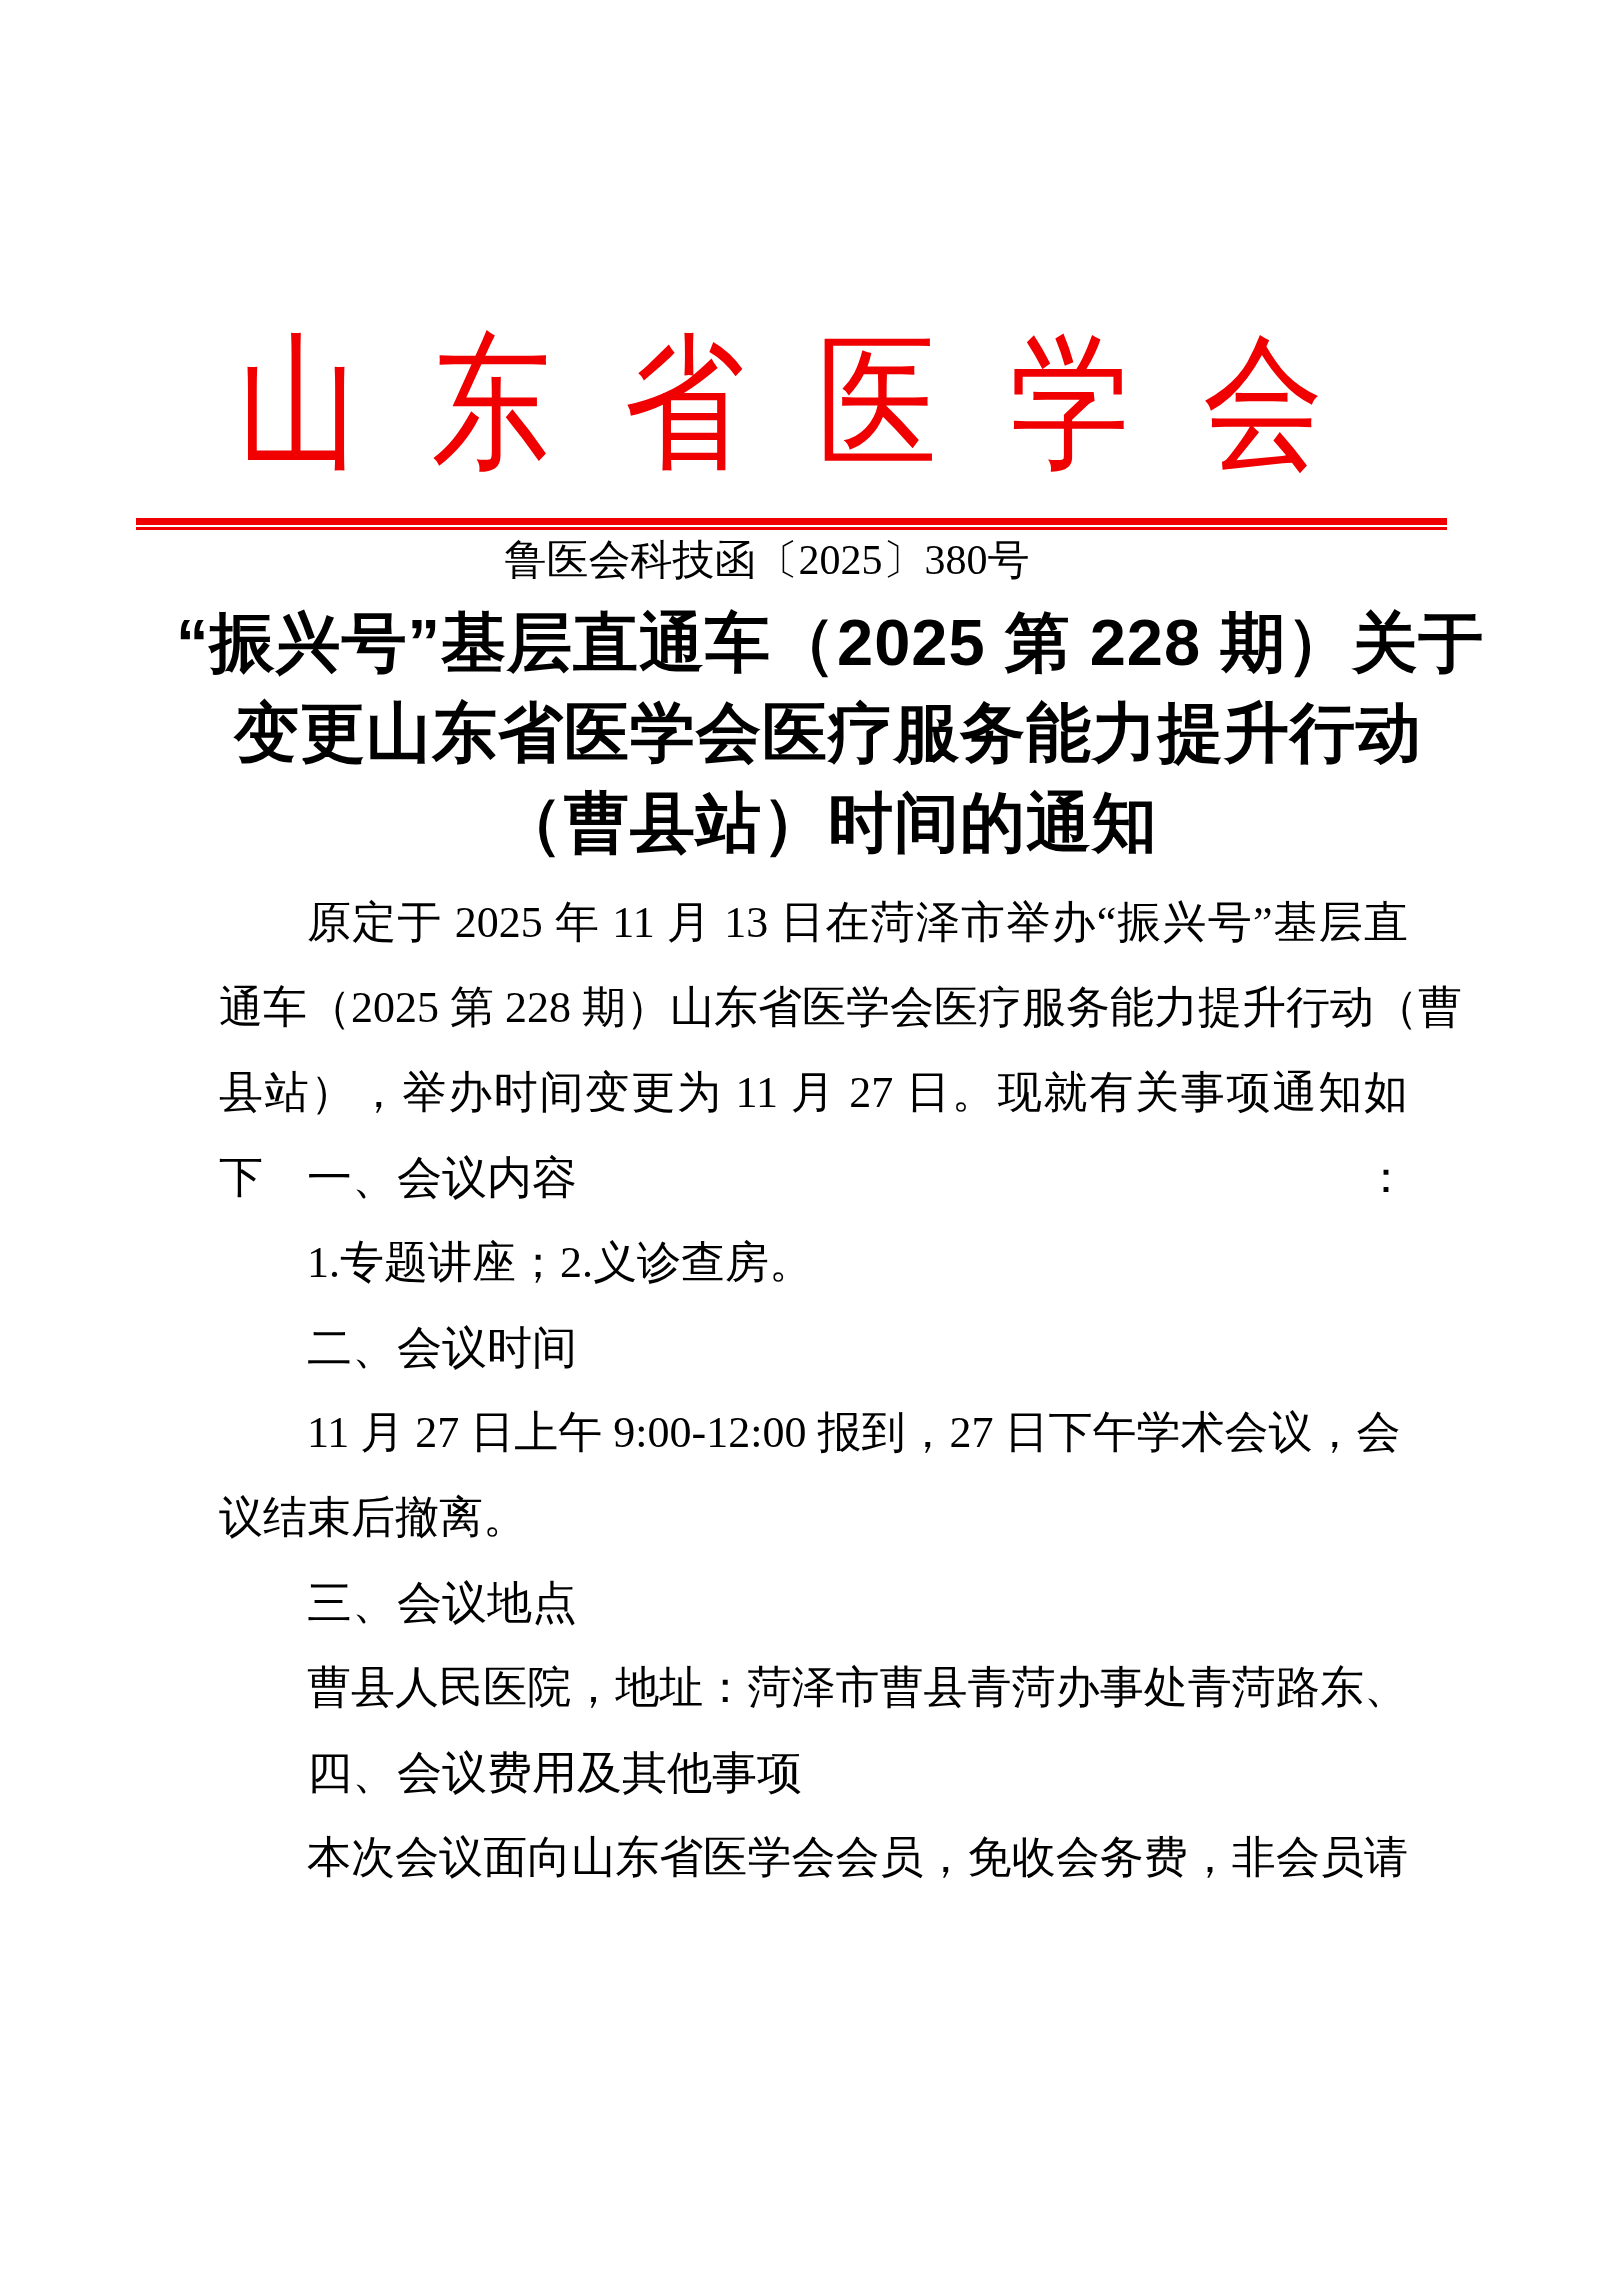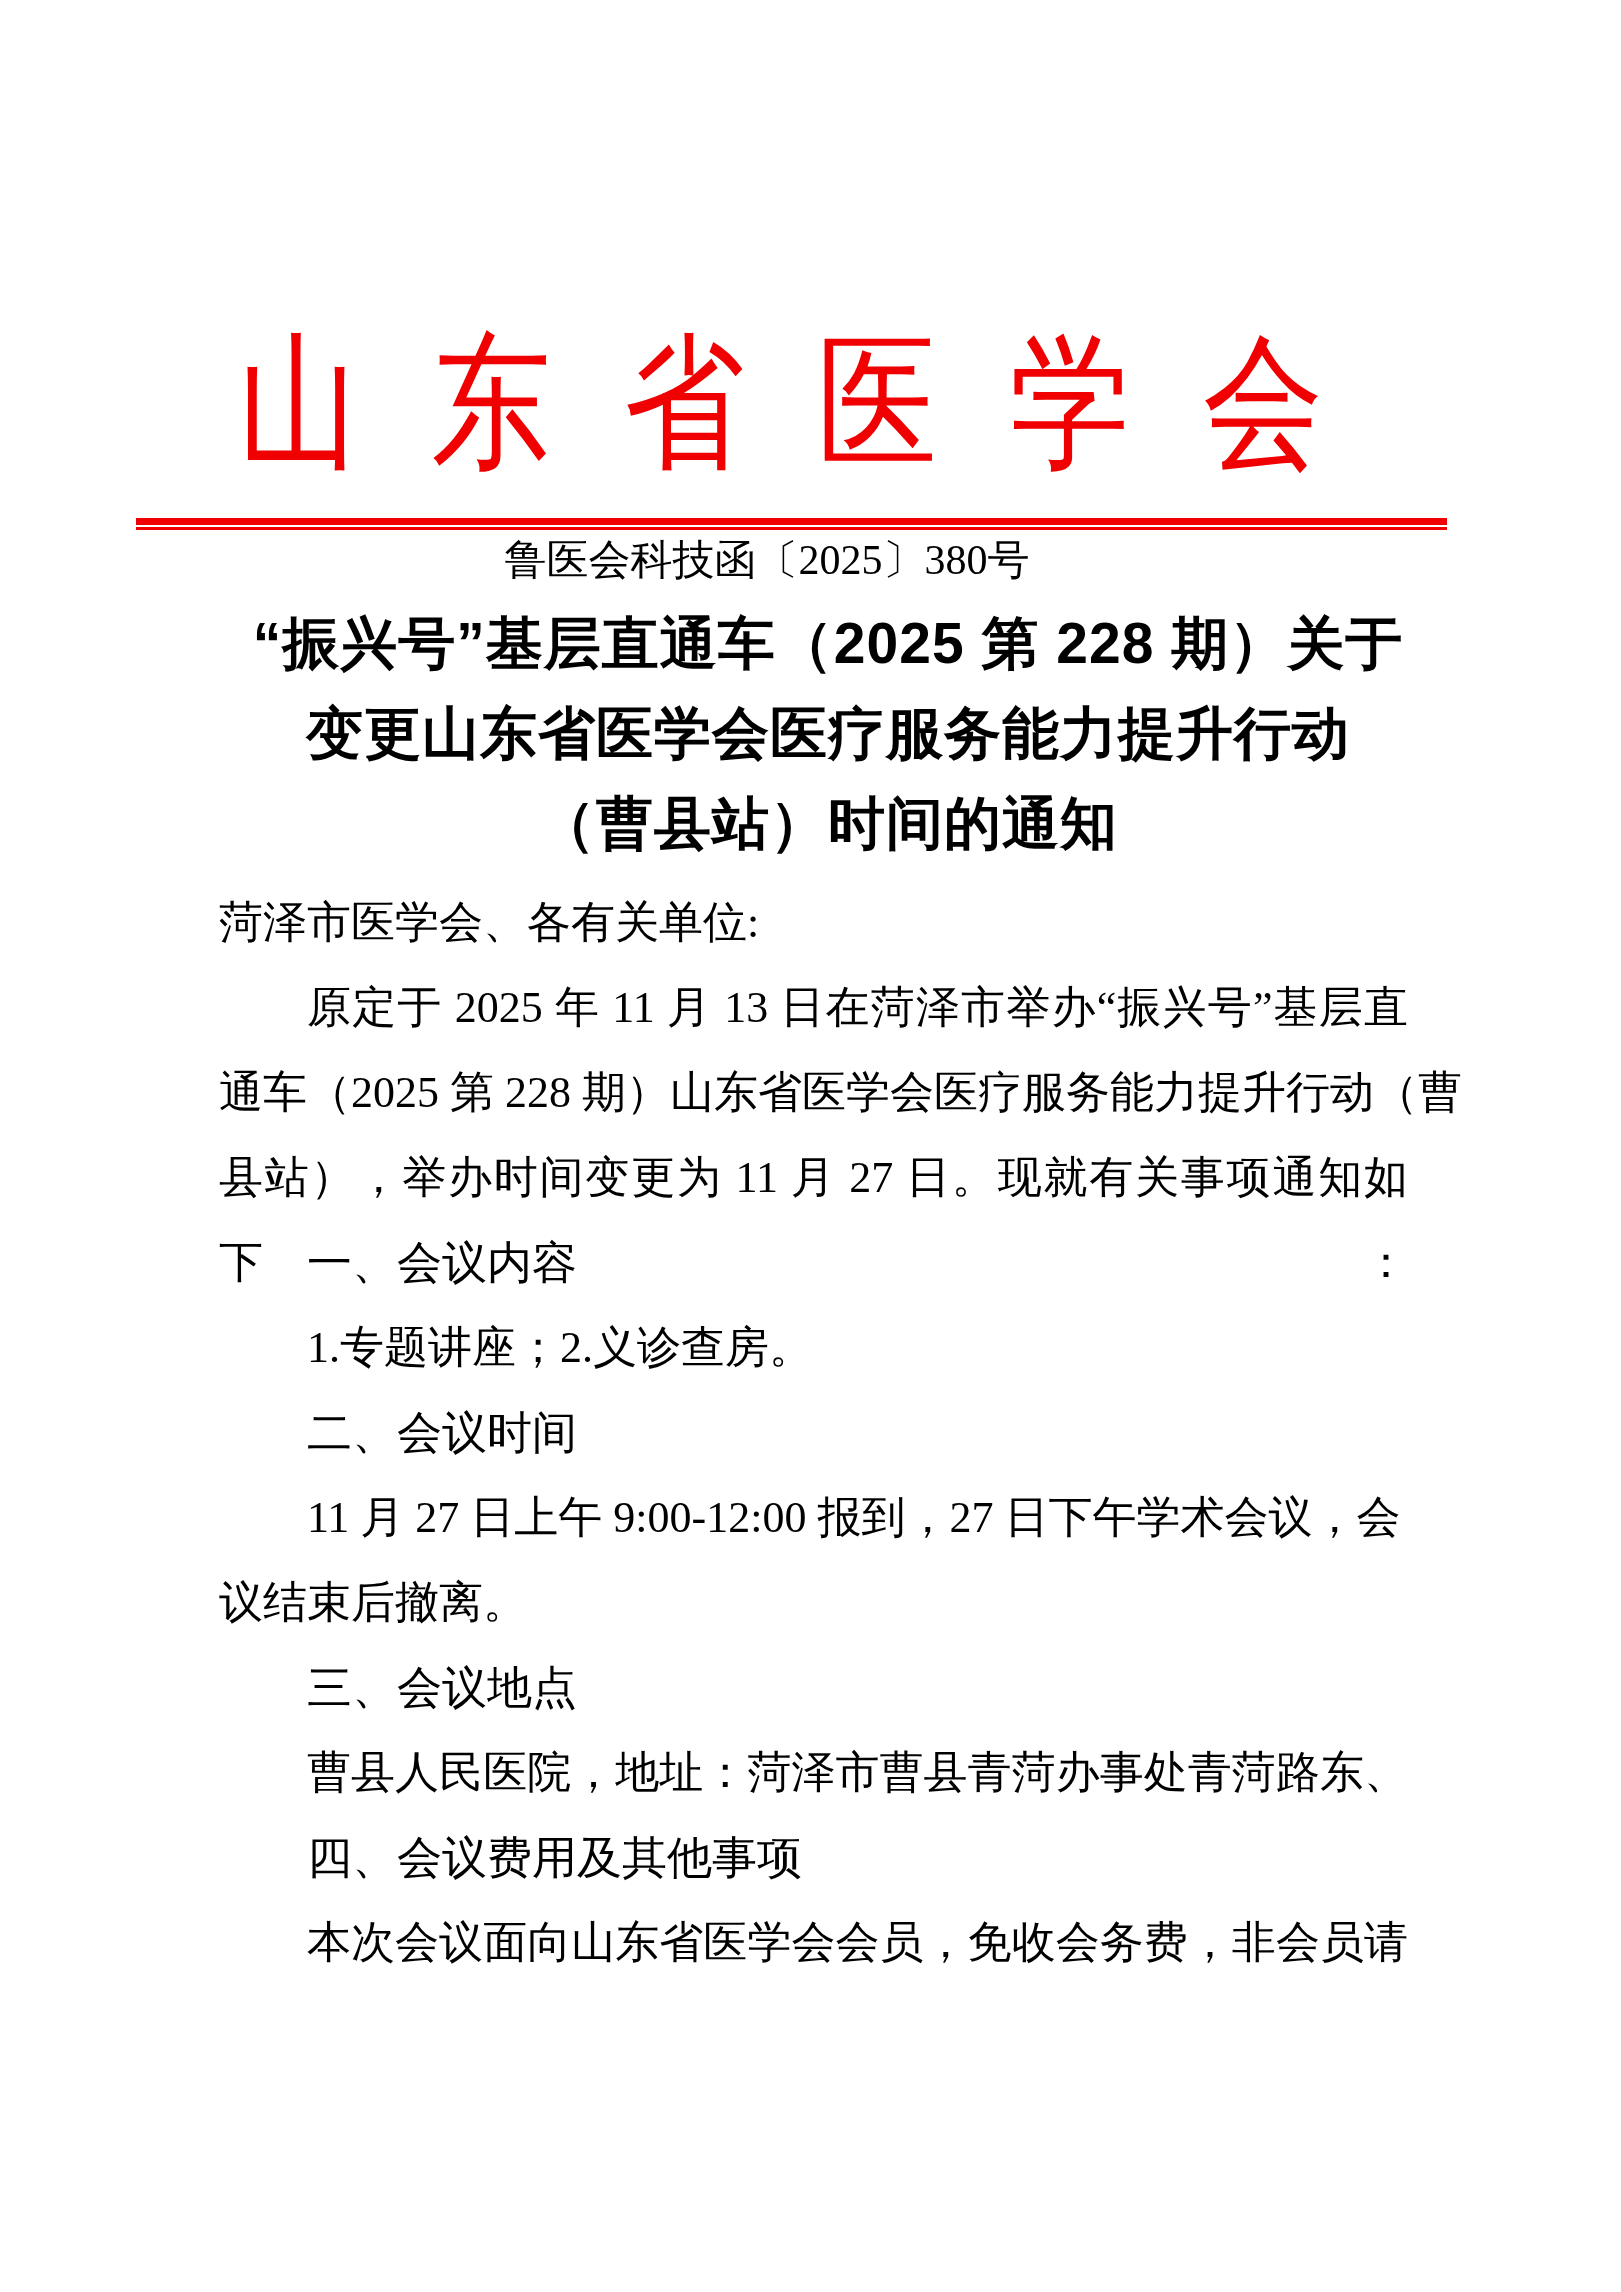--- a/index.html
+++ b/index.html
@@ -53,21 +53,21 @@
   }
   
   .doc-title {
     position: absolute;
     left: 176px;
     top: 598px;
     width: 1304px;
     text-align: center;
     font-family: "Liberation Sans", "DejaVu Sans", sans-serif;
     font-weight: 700;
-    font-size: 57px;
+    font-size: 65px;
     line-height: 90px;
     letter-spacing: 1px;
     white-space: nowrap;
   }
   
   .doc-body {
     position: absolute;
     left: 219px;
     top: 880px;
     width: 1189px;
@@ -107,21 +107,20 @@
 
   <div class="doc-number">鲁医会科技函〔2025〕380号</div>
 
   <div class="doc-title">
     <div class="title-line">“振兴号”基层直通车（2025 第 228 期）关于</div>
     <div class="title-line">变更山东省医学会医疗服务能力提升行动</div>
     <div class="title-line">（曹县站）时间的通知</div>
   </div>
 
   <div class="doc-body">
-    <div class="line">菏泽市医学会、各有关单位:</div>
     <div class="line indent jfull">原定于 2025 年 11 月 13 日在菏泽市举办“振兴号”基层直</div>
     <div class="line">通车（2025 第 228 期）山东省医学会医疗服务能力提升行动（曹</div>
     <div class="line jfull">县站），举办时间变更为 11 月 27 日。现就有关事项通知如下：</div>
     <div class="line indent heading">一、会议内容</div>
     <div class="line indent">1.专题讲座；2.义诊查房。</div>
     <div class="line indent heading">二、会议时间</div>
     <div class="line indent">11 月 27 日上午 9:00-12:00 报到，27 日下午学术会议，会</div>
     <div class="line">议结束后撤离。</div>
     <div class="line indent heading">三、会议地点</div>
     <div class="line indent jfull">曹县人民医院，地址：菏泽市曹县青菏办事处青菏路东、</div>

